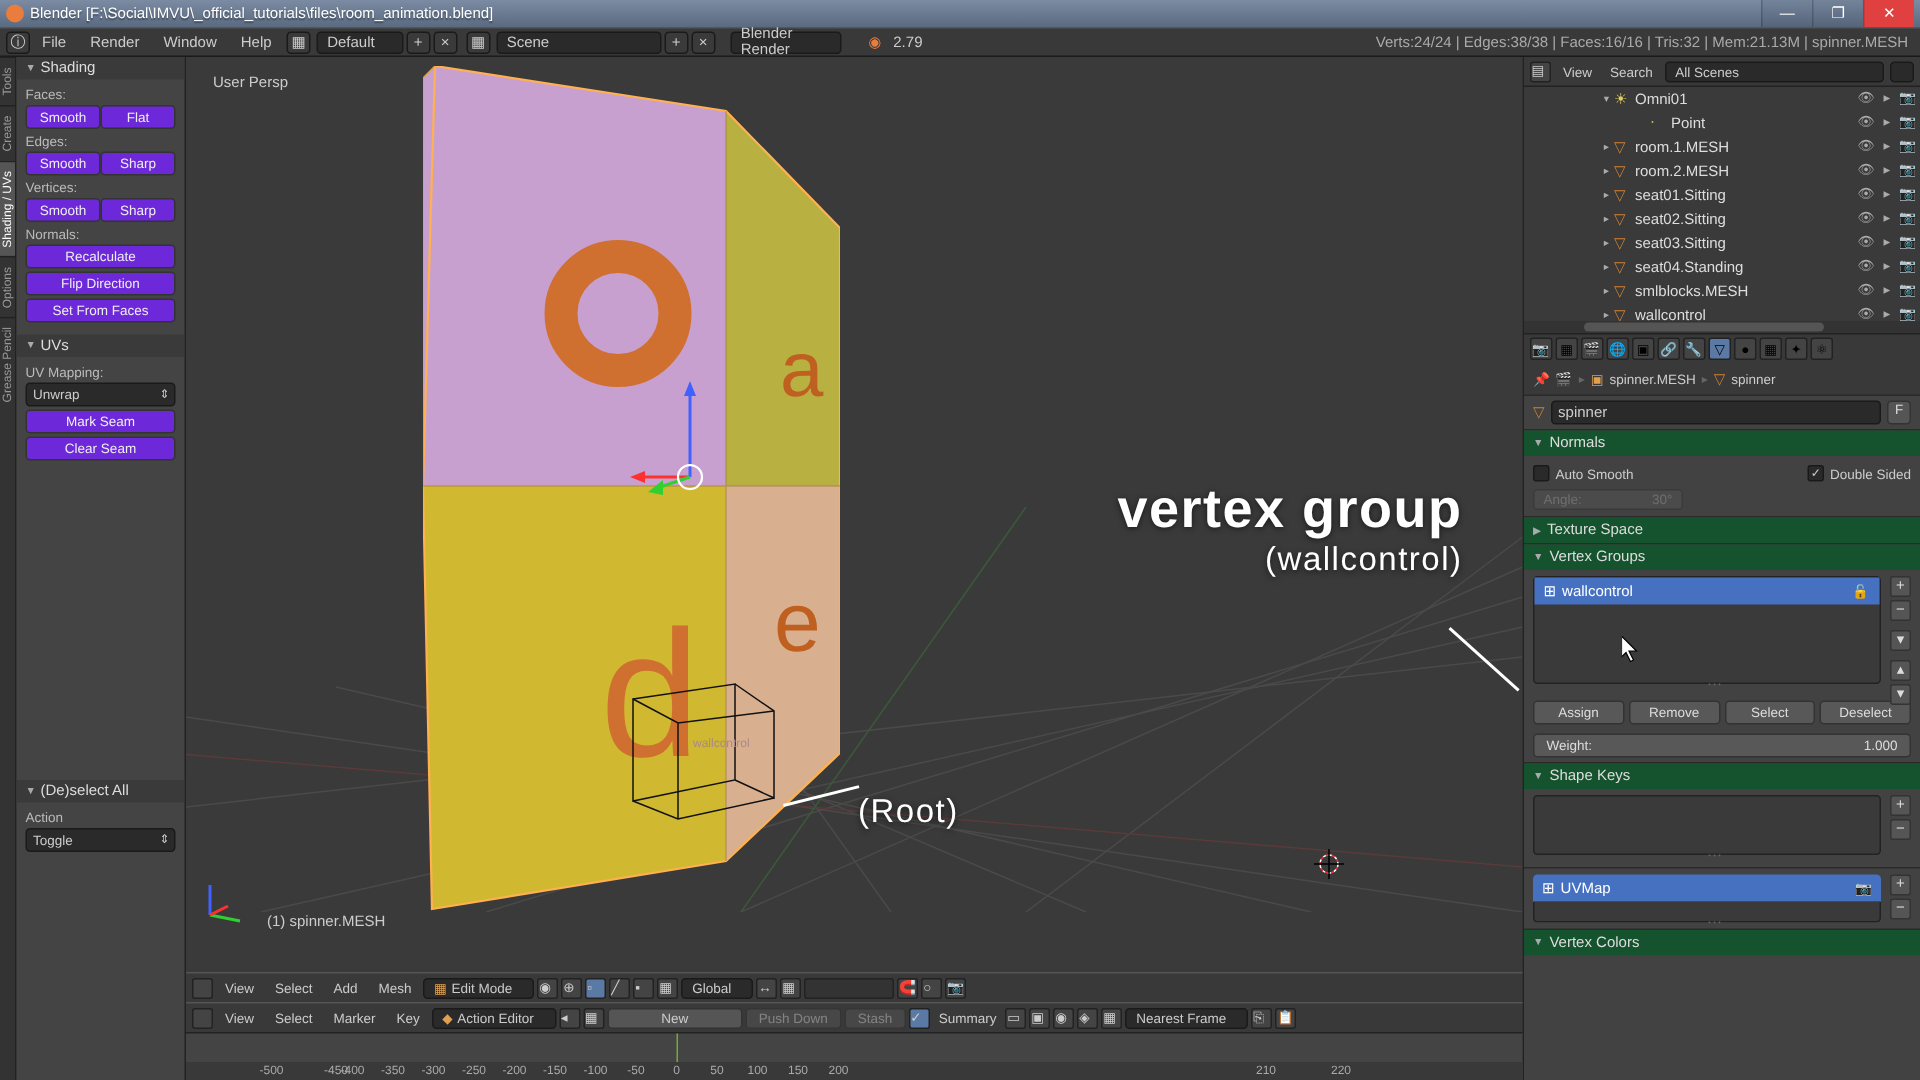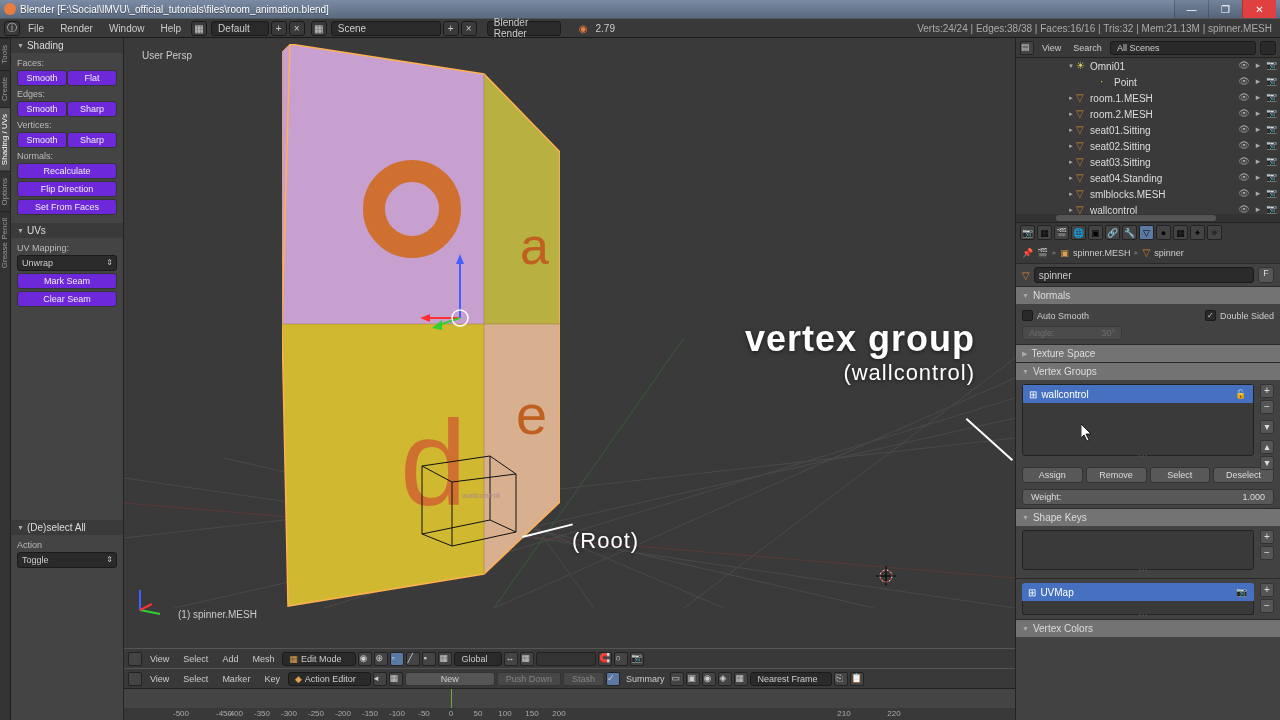--- a/index.html
+++ b/index.html
@@ -102,21 +102,21 @@
 
 .breadcrumb { height: 22px; display: flex; align-items: center; padding: 0 6px; font-size: 9px; color: #ccc; gap: 4px; border-bottom: 1px solid #2a2a2a; }
 .bc-sep { color: #666; font-size: 8px; }
 
 .props-body { flex: 1; background: #424242; overflow-y: auto; font-size: 10px; color: #ddd; position: relative; }
 .input-row { display: flex; align-items: center; padding: 3px 6px; gap: 4px; }
 .input-row input[type=text] { flex: 1; background: #2a2a2a; border: 1px solid #1a1a1a; color: #ccc; padding: 2px 4px; font-size: 10px; border-radius: 3px; height: 16px; }
 .input-row .fbtn { width: 16px; height: 16px; background: #555; border: 1px solid #333; border-radius: 3px; font-size: 9px; text-align: center; }
 
 .prop-section { border-top: 1px solid #2a2a2a; }
-.prop-head { padding: 3px 6px; display: flex; align-items: center; background: #737373; cursor: pointer; }
+.prop-head { padding: 3px 6px; display: flex; align-items: center; background: #14532d; cursor: pointer; }
 .prop-head::before { content: "▼"; font-size: 7px; margin-right: 4px; color: #aaa; }
 .prop-head.collapsed::before { content: "▶"; }
 .prop-content { padding: 4px 6px; }
 .check-row { display: flex; align-items: center; gap: 4px; font-size: 9px; color: #ccc; padding: 2px 0; }
 .check-row .cb { width: 11px; height: 11px; background: #2a2a2a; border: 1px solid #1a1a1a; border-radius: 2px; display: flex; align-items: center; justify-content: center; font-size: 8px; }
 .num-field { background: #555; border: 1px solid #333; border-radius: 3px; padding: 1px 6px; font-size: 9px; display: flex; justify-content: space-between; width: 100px; color: #999; }
 
 .vg-list { background: #3a3a3a; border: 1px solid #222; border-radius: 3px; height: 72px; margin: 0 20px 4px 0; position: relative; }
 .vg-item { background: #4671c0; color: #fff; padding: 2px 6px; font-size: 10px; display: flex; align-items: center; gap: 4px; height: 18px; }
 .vg-item .vg-f { margin-left: auto; width: 12px; font-size: 9px; color: #cde; }

